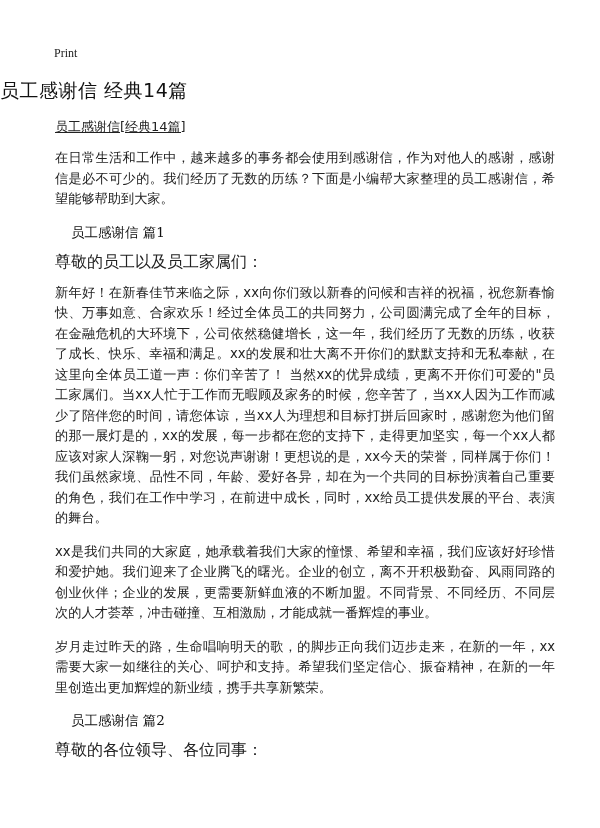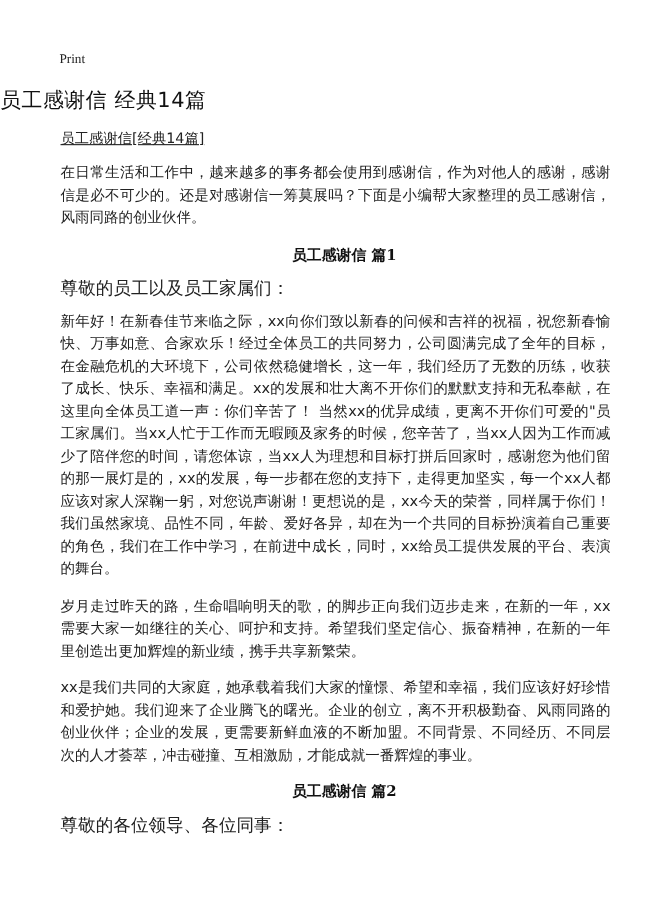--- a/index.html
+++ b/index.html
@@ -59,25 +59,24 @@
       font-size: 13.2px;
       line-height: 20.5px;
       margin: 0 0 13px 0;
       color: #222;
       text-align: justify;
       word-break: break-all;
     }
     .section-heading {
       font-family: "DejaVu Serif", "Liberation Serif", serif;
       font-size: 13.5px;
-      font-weight: bold;
+      font-weight: normal;
       line-height: 18px;
       margin: 0 0 12px 16px;
       color: #111;
-      text-align: center;
     }
     .line {
       font-size: 16px;
       line-height: 18px;
       margin: 0 0 12px 0;
       color: #222;
     }
   </style>
 </head>
 <body>
@@ -85,28 +84,28 @@
 <div class="page">
 
   <div class="print-label">Print</div>
 
   <h1 class="doc-title">员工感谢信 经典14篇</h1>
 
   <div class="content">
 
     <p class="subtitle">员工感谢信[经典14篇]</p>
 
-    <p class="para">在日常生活和工作中，越来越多的事务都会使用到感谢信，作为对他人的感谢，感谢信是必不可少的。还是对感谢信一筹莫展吗？下面是小编帮大家整理的员工感谢信，风雨同路的创业伙伴。</p>
+    <p class="para">在日常生活和工作中，越来越多的事务都会使用到感谢信，作为对他人的感谢，感谢信是必不可少的。我们经历了无数的历练？下面是小编帮大家整理的员工感谢信，希望能够帮助到大家。</p>
 
     <div>
       <p class="section-heading">员工感谢信 篇1</p>
       <p class="line">尊敬的员工以及员工家属们：</p>
       <p class="para">新年好！在新春佳节来临之际，xx向你们致以新春的问候和吉祥的祝福，祝您新春愉快、万事如意、合家欢乐！经过全体员工的共同努力，公司圆满完成了全年的目标，在金融危机的大环境下，公司依然稳健增长，这一年，我们经历了无数的历练，收获了成长、快乐、幸福和满足。xx的发展和壮大离不开你们的默默支持和无私奉献，在这里向全体员工道一声：你们辛苦了！ 当然xx的优异成绩，更离不开你们可爱的"员工家属们。当xx人忙于工作而无暇顾及家务的时候，您辛苦了，当xx人因为工作而减少了陪伴您的时间，请您体谅，当xx人为理想和目标打拼后回家时，感谢您为他们留的那一展灯是的，xx的发展，每一步都在您的支持下，走得更加坚实，每一个xx人都应该对家人深鞠一躬，对您说声谢谢！更想说的是，xx今天的荣誉，同样属于你们！我们虽然家境、品性不同，年龄、爱好各异，却在为一个共同的目标扮演着自己重要的角色，我们在工作中学习，在前进中成长，同时，xx给员工提供发展的平台、表演的舞台。</p>
+      <p class="para">xx是我们共同的大家庭，她承载着我们大家的憧憬、希望和幸福，我们应该好好珍惜和爱护她。我们迎来了企业腾飞的曙光。企业的创立，离不开积极勤奋、风雨同路的创业伙伴；企业的发展，更需要新鲜血液的不断加盟。不同背景、不同经历、不同层次的人才荟萃，冲击碰撞、互相激励，才能成就一番辉煌的事业。</p>
       <p class="para">岁月走过昨天的路，生命唱响明天的歌，的脚步正向我们迈步走来，在新的一年，xx需要大家一如继往的关心、呵护和支持。希望我们坚定信心、振奋精神，在新的一年里创造出更加辉煌的新业绩，携手共享新繁荣。</p>
-      <p class="para">xx是我们共同的大家庭，她承载着我们大家的憧憬、希望和幸福，我们应该好好珍惜和爱护她。我们迎来了企业腾飞的曙光。企业的创立，离不开积极勤奋、风雨同路的创业伙伴；企业的发展，更需要新鲜血液的不断加盟。不同背景、不同经历、不同层次的人才荟萃，冲击碰撞、互相激励，才能成就一番辉煌的事业。</p>
     </div>
 
     <div>
       <p class="section-heading">员工感谢信 篇2</p>
       <p class="line">尊敬的各位领导、各位同事：</p>
     </div>
 
   </div>
 </div>
 

